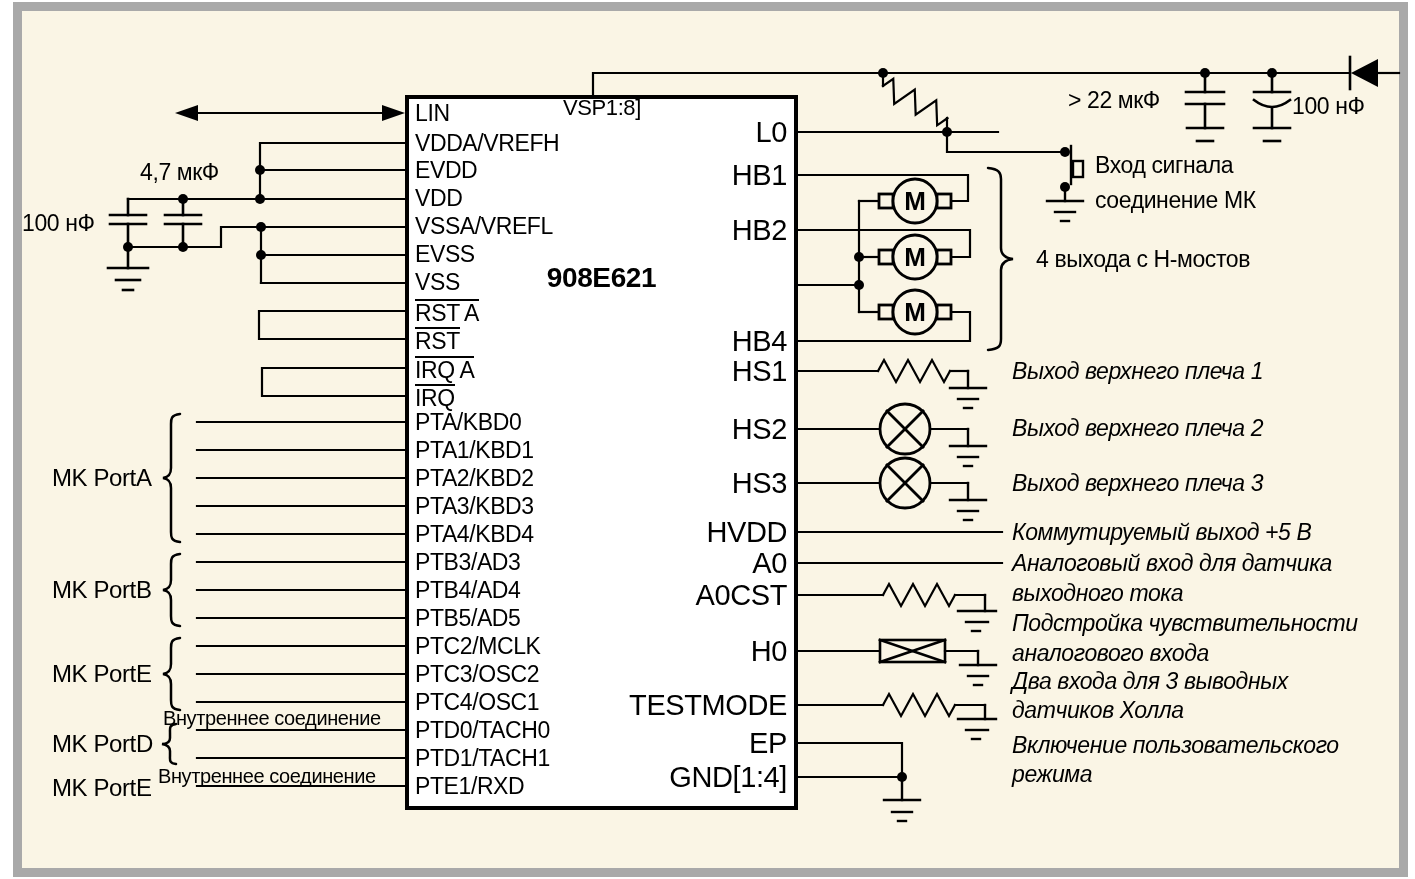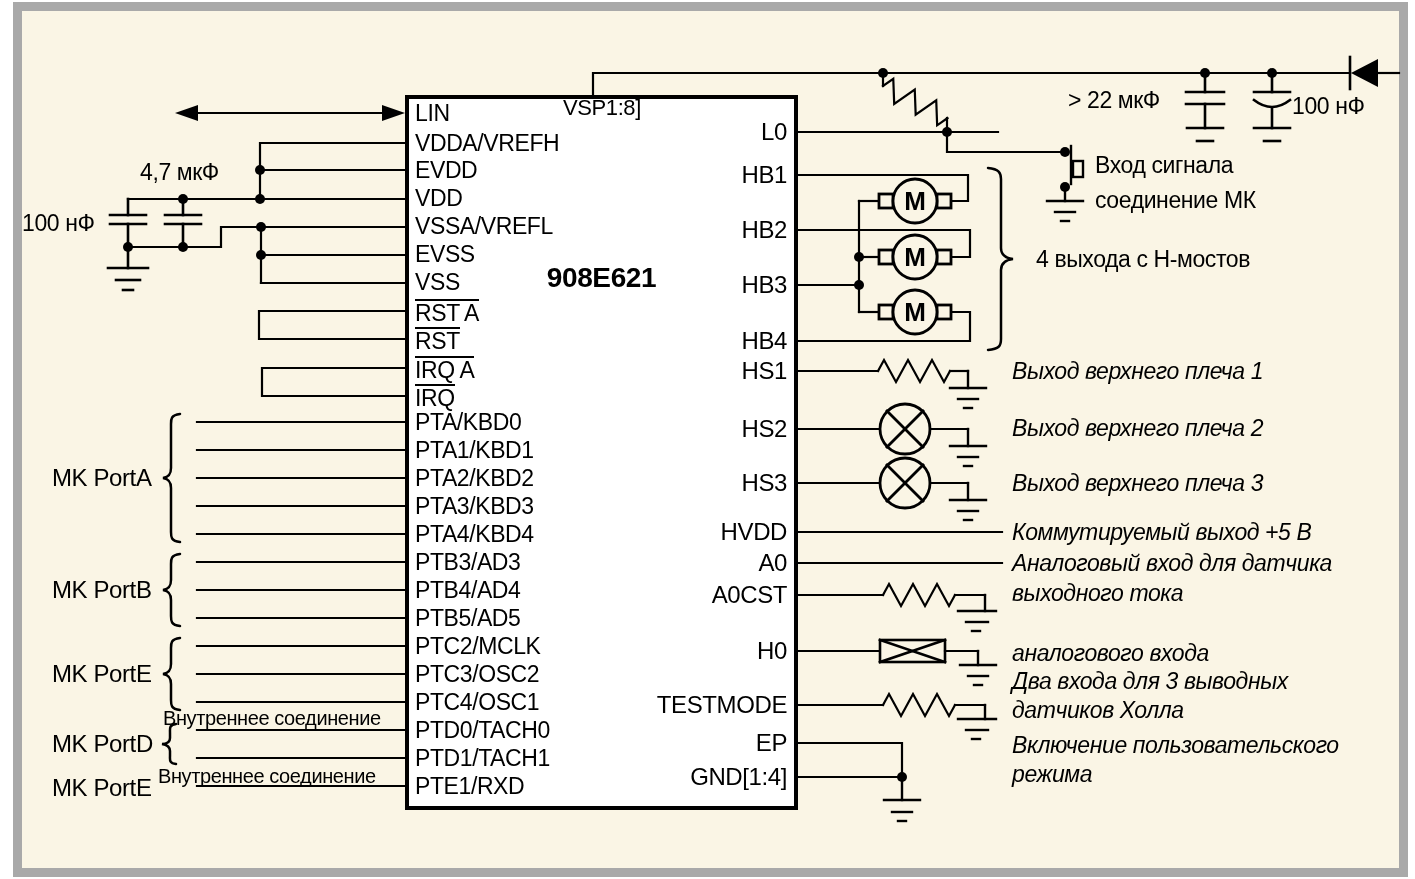--- a/index.html
+++ b/index.html
@@ -5,21 +5,21 @@
   html,body{margin:0;padding:0;background:#fff;}
   .stage{position:relative;width:1415px;height:879px;background:#fff;overflow:hidden;
          font-family:"Liberation Sans",sans-serif;color:#000;}
   .frame{position:absolute;left:13px;top:2px;width:1377px;height:857px;
          border:9px solid #a9a9a9;background:#faf5e5;}
   .wires{position:absolute;left:0;top:0;z-index:3;pointer-events:none;}
   .icbox{position:absolute;left:405px;top:95px;width:385px;height:707px;
          background:#fff;border:4px solid #000;z-index:2;}
   .lbl{position:absolute;z-index:4;white-space:nowrap;letter-spacing:-0.4px;line-height:1;}
   .lp{left:415px;font-size:23px;transform:translateY(-50%);}
-  .rp{left:540px;width:247px;text-align:right;font-size:24px;transform:translateY(-50%);}
+  .rp{left:540px;width:247px;text-align:right;font-size:29px;transform:translateY(-50%);}
   .ov{border-top:2.5px solid #000;display:inline-block;padding-top:1px;}
   .chip{left:405px;width:393px;text-align:center;font-size:28px;font-weight:bold;transform:translateY(-50%);}
   .vsp{left:563px;font-size:22px;transform:translateY(-50%);}
   .ra{left:1012px;font-size:23px;transform:translateY(-50%);font-style:italic;}
   .pl{left:52px;font-size:24px;transform:translateY(-50%);}
   .ic2{font-size:20px;transform:translateY(-50%);}
   .cap{font-size:23px;transform:translateY(-50%);}
   .mm{font-size:26px;font-weight:bold;transform:translate(-50%,-50%);}
 </style>
 </head>
@@ -303,21 +303,20 @@
   <div class="lbl lp" style="top:646px">PTC2/MCLK</div>
   <div class="lbl lp" style="top:674px">PTC3/OSC2</div>
   <div class="lbl lp" style="top:702px">PTC4/OSC1</div>
   <div class="lbl lp" style="top:730px">PTD0/TACH0</div>
   <div class="lbl lp" style="top:758px">PTD1/TACH1</div>
   <div class="lbl lp" style="top:786px">PTE1/RXD</div>
 
   <div class="lbl rp" style="top:132px">L0</div>
   <div class="lbl rp" style="top:175px">HB1</div>
   <div class="lbl rp" style="top:230px">HB2</div>
-  <div class="lbl rp" style="top:285px">HB3</div>
   <div class="lbl rp" style="top:341px">HB4</div>
   <div class="lbl rp" style="top:371px">HS1</div>
   <div class="lbl rp" style="top:429px">HS2</div>
   <div class="lbl rp" style="top:483px">HS3</div>
   <div class="lbl rp" style="top:532px">HVDD</div>
   <div class="lbl rp" style="top:563px">A0</div>
   <div class="lbl rp" style="top:595px">A0CST</div>
   <div class="lbl rp" style="top:651px">H0</div>
   <div class="lbl rp" style="top:743px">EP</div>
   <div class="lbl rp" style="top:705px">TESTMODE</div>
@@ -337,20 +336,21 @@
   <div class="lbl cap" style="left:1292px;top:106px">100 нФ</div>
   <div class="lbl cap" style="left:1095px;top:165px">Вход сигнала</div>
   <div class="lbl cap" style="left:1095px;top:200px">соединение МК</div>
   <div class="lbl cap" style="left:1036px;top:259px">4 выхода с Н-мостов</div>
   <div class="lbl ra" style="top:371px">Выход верхнего плеча 1</div>
   <div class="lbl ra" style="top:428px">Выход верхнего плеча 2</div>
   <div class="lbl ra" style="top:483px">Выход верхнего плеча 3</div>
   <div class="lbl ra" style="top:532px">Коммутируемый выход +5 В</div>
   <div class="lbl ra" style="top:563px">Аналоговый вход для датчика</div>
   <div class="lbl ra" style="top:593px">выходного тока</div>
+  <div class="lbl ra" style="top:623px">Подстройка чувствительности</div>
   <div class="lbl ra" style="top:653px">аналогового входа</div>
   <div class="lbl ra" style="top:681px">Два входа для 3 выводных</div>
   <div class="lbl ra" style="top:710px">датчиков Холла</div>
   <div class="lbl ra" style="top:745px">Включение пользовательского</div>
   <div class="lbl ra" style="top:774px">режима</div>
 
   <div class="lbl mm" style="left:915px;top:201px">M</div>
   <div class="lbl mm" style="left:915px;top:257px">M</div>
   <div class="lbl mm" style="left:915px;top:312px">M</div>
 </div>

